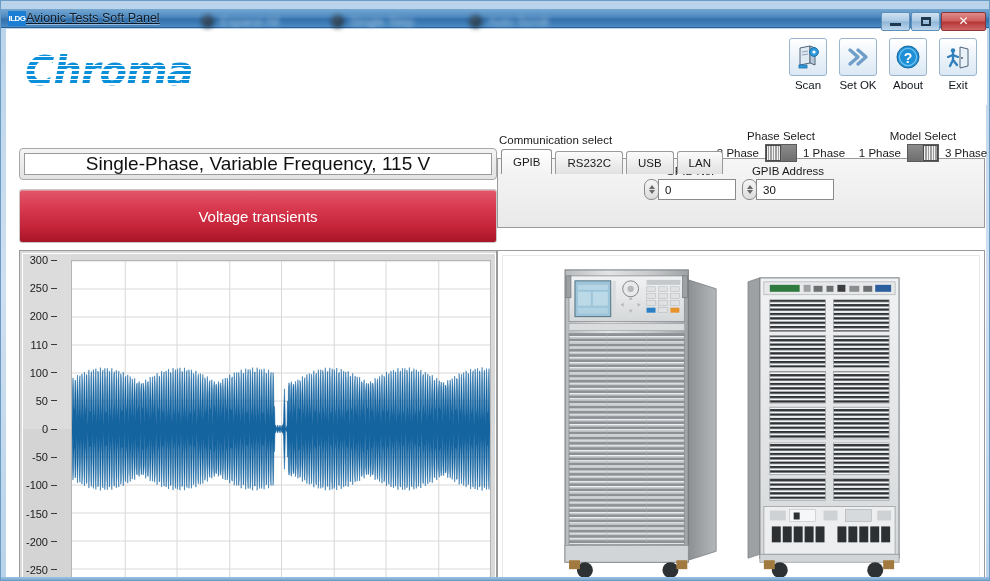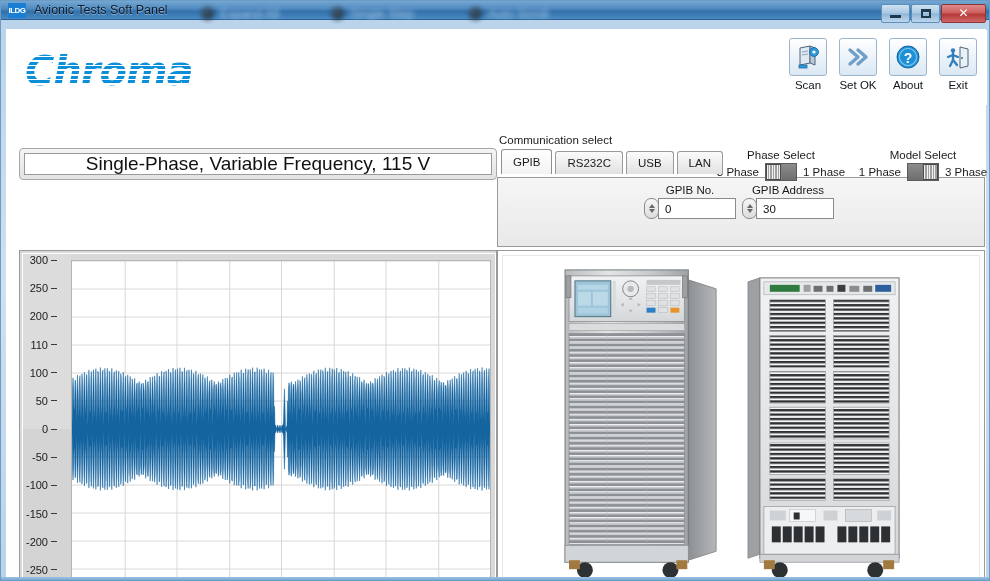--- a/index.html
+++ b/index.html
@@ -14,21 +14,21 @@
   #app {
     position: relative;
     width: 990px; height: 581px;
     background: linear-gradient(to bottom, #b9d3ea 0%, #cfe0f0 50%, #b9d3ea 100%);
     border: 1px solid #6b9cc6;
     overflow: hidden;
   }
 
   
   #titlebar {
-    position: absolute; left: 0; top: 0;
+    position: absolute; left: 0; top: 8px;
     width: 990px; height: 19px;
     background: linear-gradient(to bottom, #4f8ec4 0%, #3e7fba 45%, #2f6da9 55%, #4a8bc2 100%);
     border-bottom: 1px solid #2c5f96;
     display: flex; align-items: center;
   }
   #titlebar::after {
     content: ""; position: absolute; left: 0; top: 0;
     width: 100%; height: 12px;
     background: linear-gradient(to bottom, rgba(255,255,255,0.22), rgba(255,255,255,0));
     pointer-events: none;
@@ -37,23 +37,24 @@
     width: 18px; height: 15px; margin-left: 7px;
     background: #1a7fd4;
     display: flex; align-items: center; justify-content: center;
     font-size: 8px; font-weight: bold; color: #ffffff;
     font-family: "Liberation Sans", sans-serif;
     letter-spacing: -0.5px;
     border-radius: 1px;
     position: relative; z-index: 2;
   }
   .tb-title {
-    margin-left: 8px; font-size: 12.5px; color: #0d1b28;
+    font-size: 12.5px; color: #0d1b28;
     position: relative; z-index: 2;
     text-shadow: 0 1px 1px rgba(255,255,255,0.45);
+    text-decoration: underline;
   }
 
   
   .ghost-group {
     position: absolute; top: 0; height: 25px;
     display: flex; align-items: center;
     filter: blur(2.6px);
     opacity: 0.85;
     z-index: 1;
   }
@@ -230,21 +231,21 @@
     display: flex; align-items: center;
     font-size: 11.5px; color: #1a1a1a;
   }
   .tab.active {
     height: 25px;
     background: linear-gradient(to bottom,#ffffff,#f3f3f3);
     border-color: #8f8f8f;
     font-weight: normal;
   }
   #comm-panel {
-    position: absolute; left: 490px; top: 147px;
+    position: absolute; left: 490px; top: 128px;
     width: 488px; height: 70px;
     border: 1px solid #9a9a9a;
     background: linear-gradient(to bottom,#f6f6f6,#e9e9e9);
   }
 
   .sel-group { position: absolute; top: 0; }
   .sel-title {
     font-size: 11.5px; color: #1a1a1a; text-align: center;
   }
   .sel-row {
@@ -421,20 +422,21 @@
           <div class="tbtn-label">Exit</div>
         </div>
 
       </div>
     </div>
 
     <div id="testname-frame">
       <div id="testname">Single-Phase, Variable Frequency, 115 V</div>
     </div>
 
+    <div id="banner">Voltage transients</div>
 
     <div id="chart-frame">
       <div id="chart-inner">
         <div id="yaxis">
           <div id="yaxis-lower"></div>
         <div class="ytick" style="top: 6px;">
               <span class="lbl">300</span>
               <span class="dash"></span>
             </div>
             <div class="ytick" style="top: 34.1667px;">

